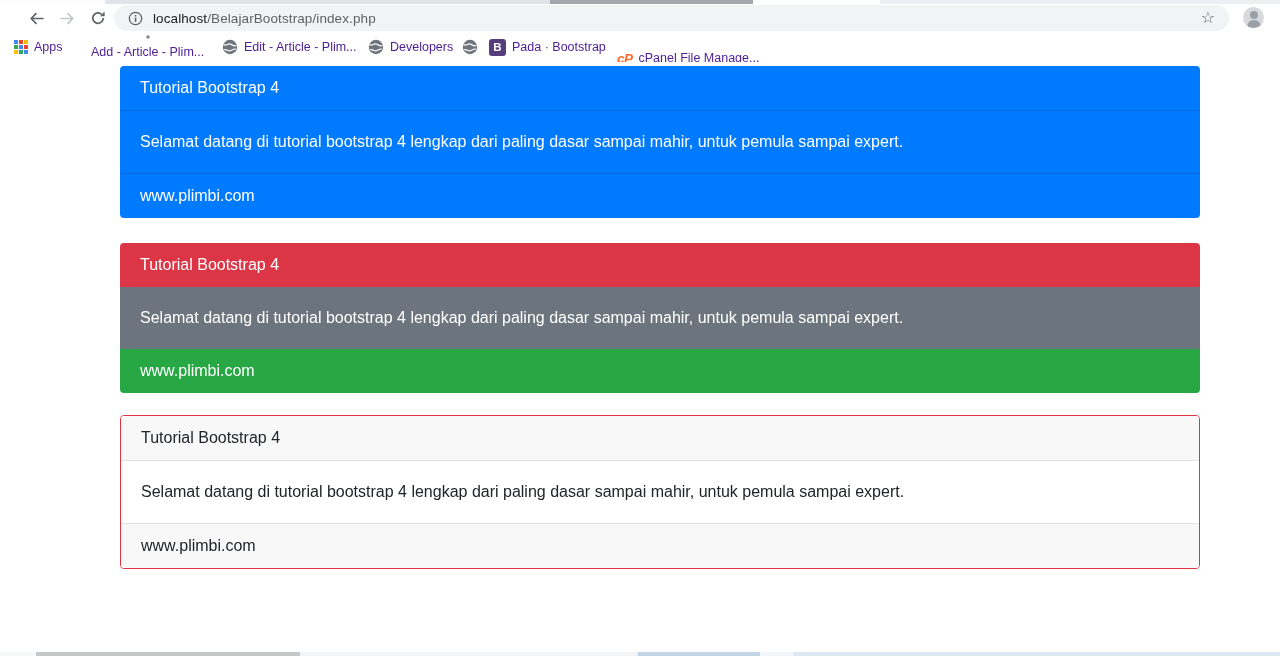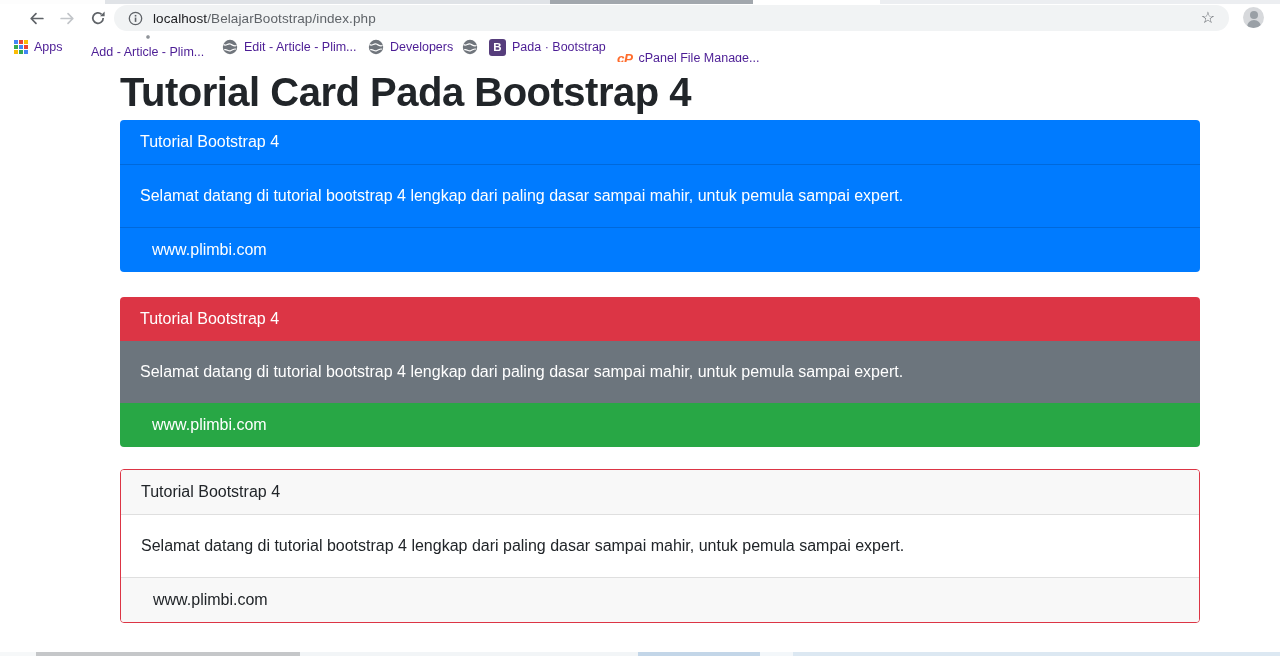--- a/index.html
+++ b/index.html
@@ -35,21 +35,21 @@
   .cpanel-logo { color:#ff6c2c; font-weight:bold; font-style:italic; font-size:13.5px; letter-spacing:-.5px; }
 
   
   .page { position:absolute; top:62px; left:0; width:1280px; height:590px; background:#fff; }
   .container { position:absolute; left:120px; top:0; width:1045px; }
   h1.page-title { margin:6px 0 0 0; font-size:40px; line-height:48px; font-weight:600; color:#212529; letter-spacing:-.5px; }
 
   .card { width:1080px; border-radius:4px; overflow:hidden; font-size:16px; }
   .card-header { padding:11px 20px; line-height:22px; }
   .card-body   { padding:20px 20px; line-height:22px; }
-  .card-footer { padding:11px 32px; line-height:22px; }
+  .card-footer { padding:11px 20px; line-height:22px; }
 
   .card-1 { margin-top:4px; color:#fff; }
   .card-1 .card-header { border-bottom:1px solid rgba(0,0,0,.14); }
   .card-1 .card-footer { border-top:1px solid rgba(0,0,0,.14); }
 
   .card-2 { margin-top:25px; color:#fff; }
 
   .card-3 { margin-top:22px; color:#212529; border:1px solid #dc3545; }
   .card-3 .card-header { border-bottom:1px solid #dfdfdf; }
   .card-3 .card-footer { border-top:1px solid #dfdfdf; }
@@ -177,21 +177,20 @@
         <path fill="#FBBC05" d="M10.53 28.59c-.48-1.45-.76-2.99-.76-4.59s.27-3.14.76-4.59l-7.98-6.19C.92 16.46 0 20.12 0 24c0 3.88.92 7.54 2.56 10.78l7.97-6.19z"></path>
         <path fill="#34A853" d="M24 48c6.48 0 11.93-2.13 15.89-5.81l-7.73-6c-2.15 1.45-4.92 2.3-8.16 2.3-6.26 0-11.57-4.22-13.47-9.91l-7.98 6.19C6.51 42.62 14.62 48 24 48z"></path>
       </svg>
       <span class="bm-label">cara mendapatkan...</span>
     </div>
   </div>
 
   <div class="page">
     <div class="container">
 
-      <h1 class="page-title">Tutorial Card Pada Bootstrap 4</h1>
 
       <div class="card card-1">
         <div class="card-header" style="background-color: rgb(0, 123, 255); color: rgb(255, 255, 255);">Tutorial Bootstrap 4</div>
         <div class="card-body" style="background-color: rgb(0, 123, 255); color: rgb(255, 255, 255);">Selamat datang di tutorial bootstrap 4 lengkap dari paling dasar sampai mahir, untuk pemula sampai expert.</div>
         <div class="card-footer" style="background-color: rgb(0, 123, 255); color: rgb(255, 255, 255);">www.plimbi.com</div>
       </div>
 
       <div class="card card-2">
         <div class="card-header" style="background-color: rgb(220, 53, 69); color: rgb(255, 255, 255);">Tutorial Bootstrap 4</div>
         <div class="card-body" style="background-color: rgb(108, 117, 125); color: rgb(255, 255, 255);">Selamat datang di tutorial bootstrap 4 lengkap dari paling dasar sampai mahir, untuk pemula sampai expert.</div>

